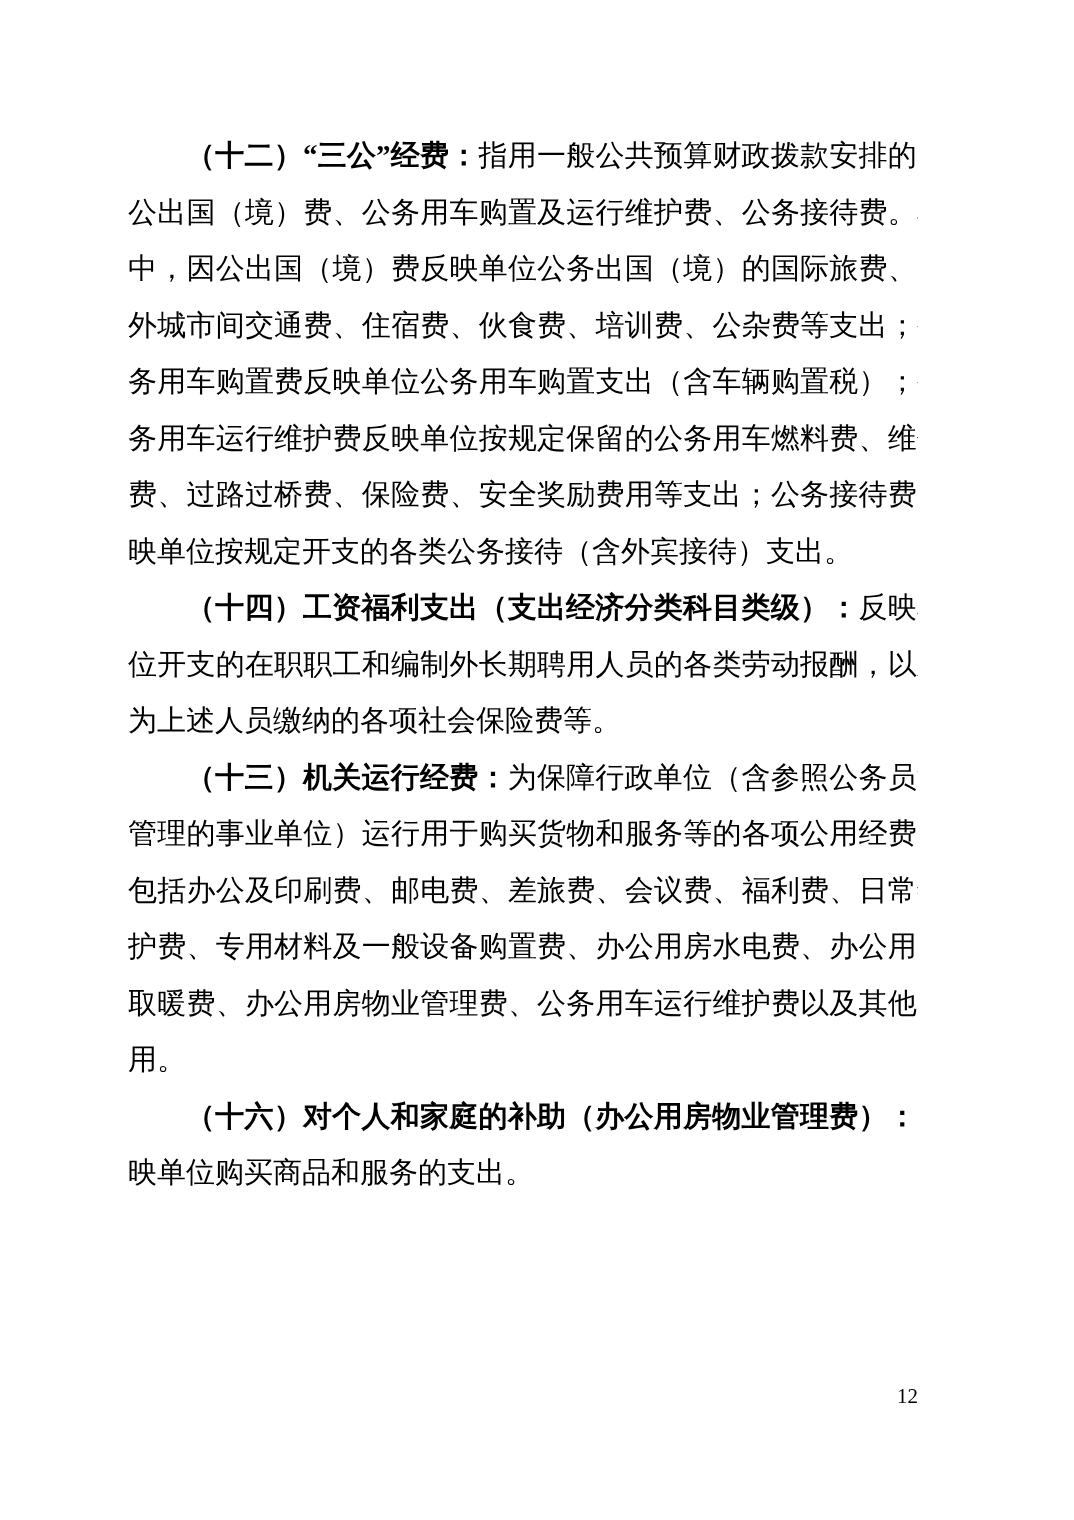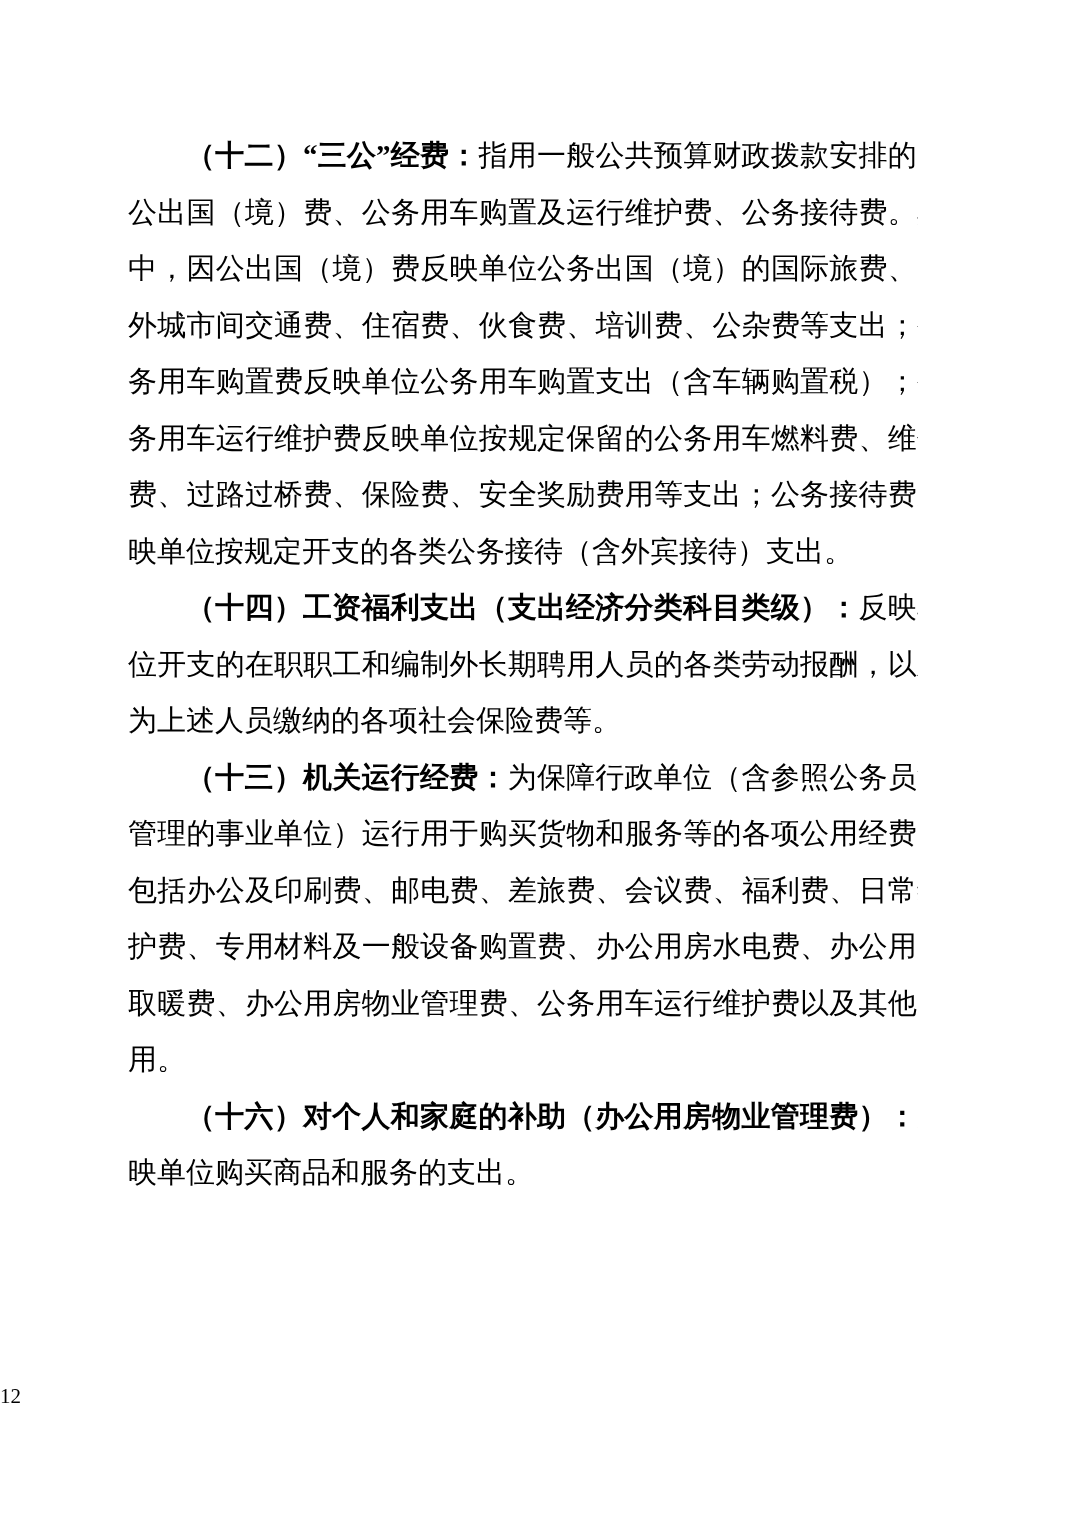--- a/index.html
+++ b/index.html
@@ -35,21 +35,21 @@
     letter-spacing: 0;
   }
   .para .heading {
     font-weight: 700;
   }
   .page-number {
     position: absolute;
     top: 1384px;
     left: 0;
     width: 100%;
-    text-align: left;
+    text-align: right;
     font-size: 21px;
     line-height: 24px;
     color: #000000;
   }
 </style>
 </head>
 <body>
 
 <div class="page">
   <div class="content">

